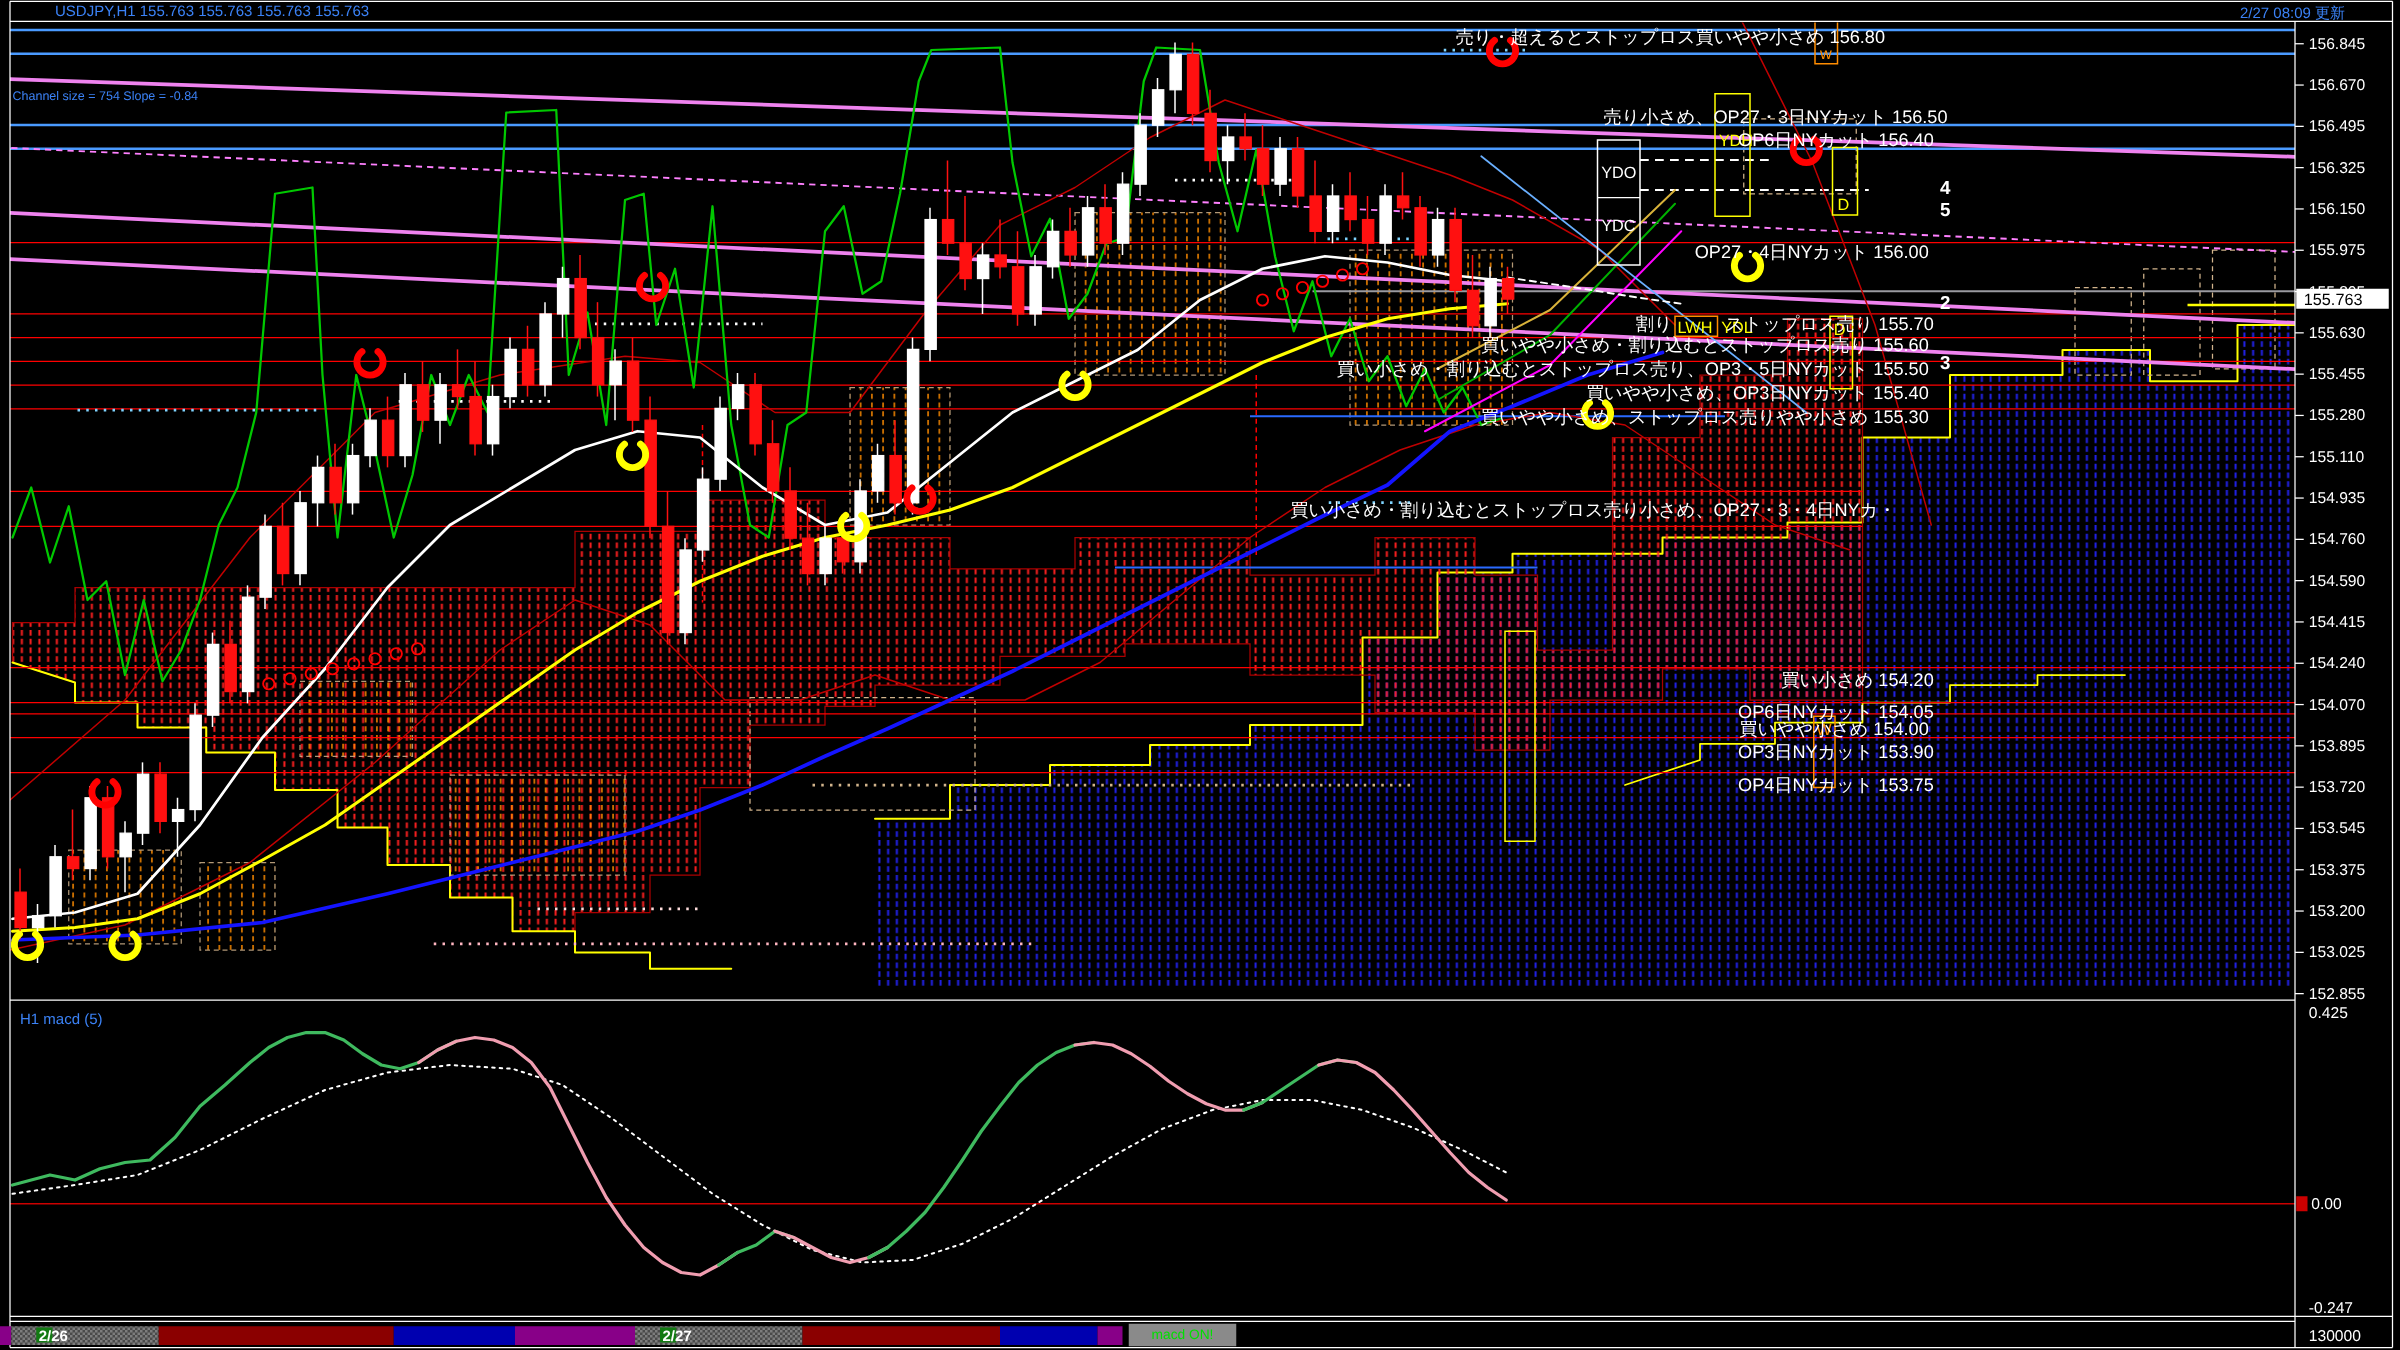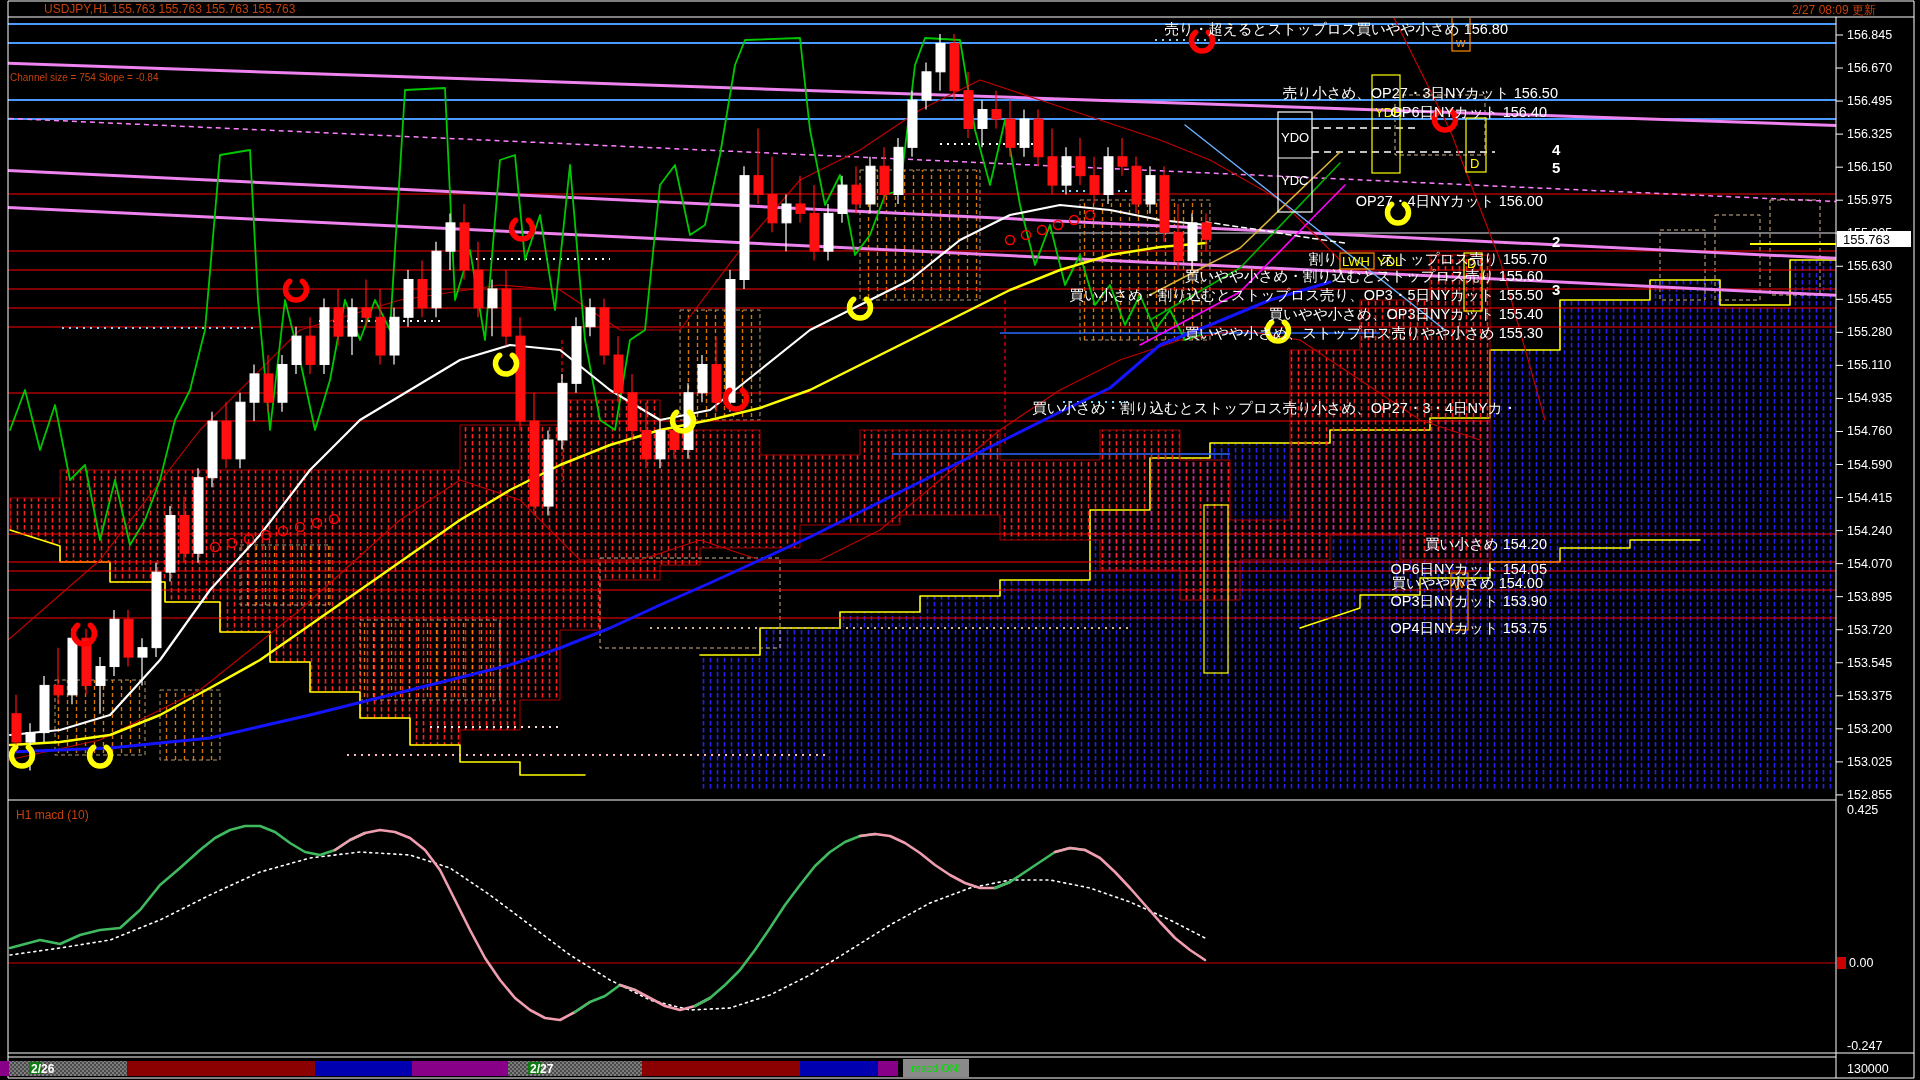--- a/index.html
+++ b/index.html
@@ -1,25 +1,25 @@
 <!DOCTYPE html>
 <html><head>
 <meta charset="utf-8">
 <style>
   html,body{margin:0;padding:0;background:#000;}
   .stage{position:relative;width:1920px;height:1080px;background:#000;overflow:hidden;
          font-family:"Liberation Sans",sans-serif;}
   .stage svg{position:absolute;left:0;top:0;z-index:2;}
-  .txt{position:absolute;color:#c2410c;white-space:nowrap;z-index:3;}
+  .txt{position:absolute;color:#3b82f6;white-space:nowrap;z-index:3;}
   .symbol-line{left:44px;top:2px;font-size:12px;}
   .updated{right:44px;top:2px;font-size:12px;}
   .watermark{left:56px;top:80px;font-size:56px;color:#fff;z-index:1;letter-spacing:1px;}
   .channel-label{left:10px;top:72px;font-size:10px;}
   .macd-label{left:16px;top:808px;font-size:12px;}
-  .macd-on{position:absolute;left:903px;top:1059px;width:66px;height:18px;z-index:4;
+  .macd-on{position:absolute;left:903px;top:1059px;width:86px;height:18px;z-index:4;
            background:#8a8a8a;color:#00e000;font-size:11px;text-align:center;line-height:18px;}
 </style>
 </head>
 <body>
 
 <div class="stage">
   <svg id="chart" width="1920" height="1080" viewBox="0 0 1920 1080">
       <defs>
         <pattern id="hRed" width="7" height="7" patternUnits="userSpaceOnUse">
           <line x1="3.5" y1="0" x2="3.5" y2="4.5" stroke="#ff2020" stroke-width="1.6"></line>
@@ -444,15 +444,15 @@
         <rect x="528" y="1062" width="13" height="12" fill="#127a12"></rect>
         <text x="530" y="1073" fill="#fff" font-size="12" text-anchor="start" font-weight="bold">2/27</text>
         <rect x="642" y="1061" width="158" height="15" fill="#8b0000"></rect>
         <rect x="800" y="1061" width="78" height="15" fill="#0000b0"></rect>
         <rect x="878" y="1061" width="20" height="15" fill="#880088"></rect>
       </g>
     </svg>
   <div class="txt symbol-line">USDJPY,H1  155.763 155.763 155.763 155.763</div>
   <div class="txt updated">2/27 08:09 更新</div>
   <div class="txt channel-label">Channel size = 754 Slope = -0.84</div>
-  <div class="txt macd-label">H1  macd (10)</div>
+  <div class="txt macd-label">H1  macd (5)</div>
   <div class="macd-on">macd ON!</div>
 </div>
 
 </body></html>

